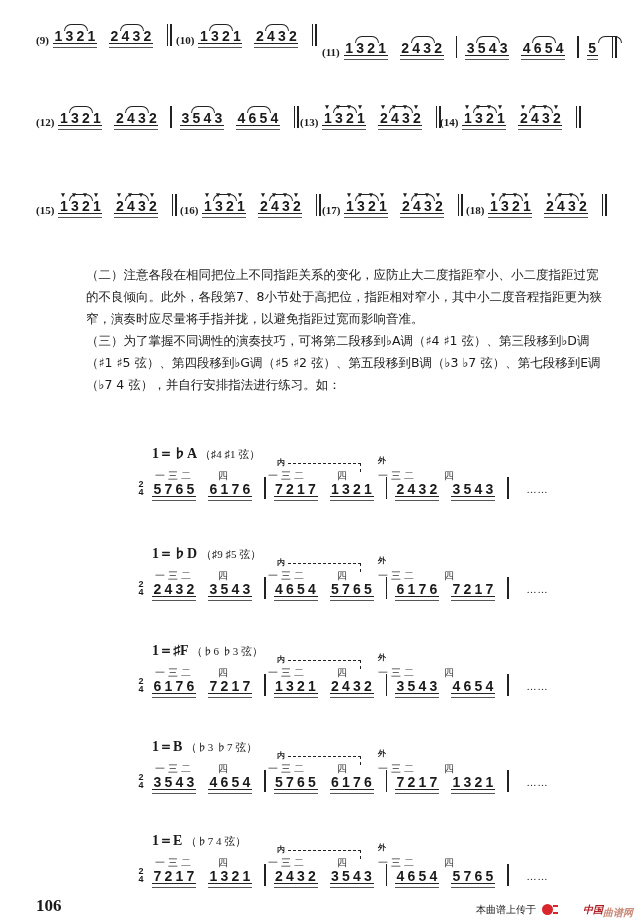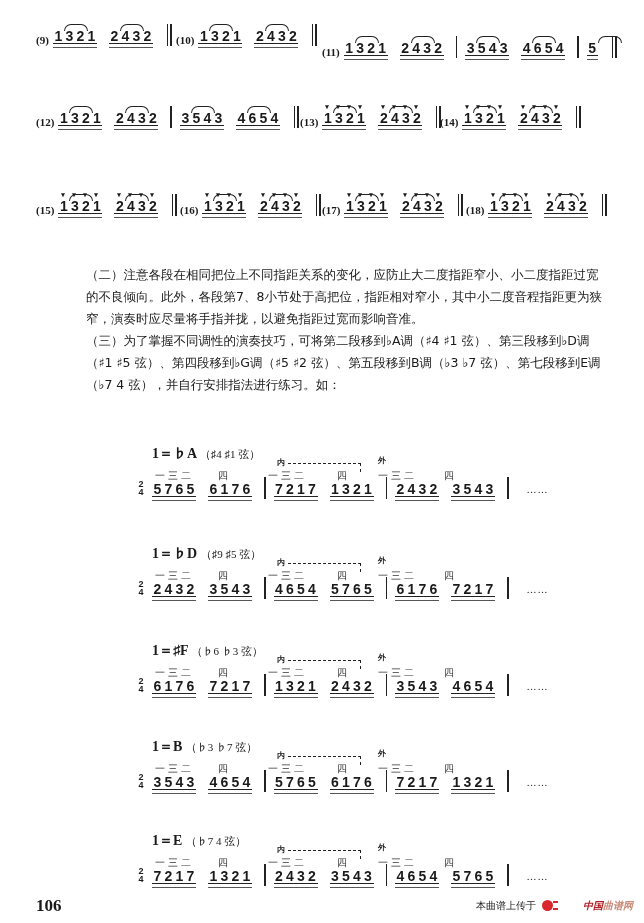--- a/index.html
+++ b/index.html
@@ -525,14 +525,14 @@
       <span class="bar"></span>
       <span class="dots" style="position: static; margin-left: 10px; margin-bottom: 8px;">……</span>
     </div>
   </div>
 
 <div class="pageno">106</div>
 <div class="footer">
   <span>本曲谱上传于</span>
   <span class="logo-icon"></span>
   <span class="logo-a">中国</span>
-    <span class="logo-b" style="margin-left:-6px;">曲谱网</span>
+    <span class="logo-b" style="margin-left:-6px;margin-top:7px;">曲谱网</span>
 </div>
 
 </body></html>

